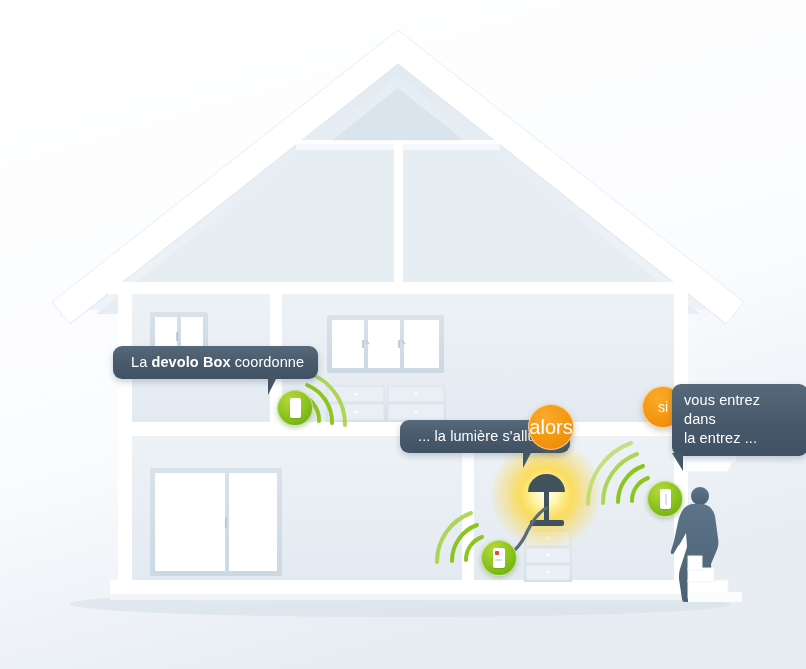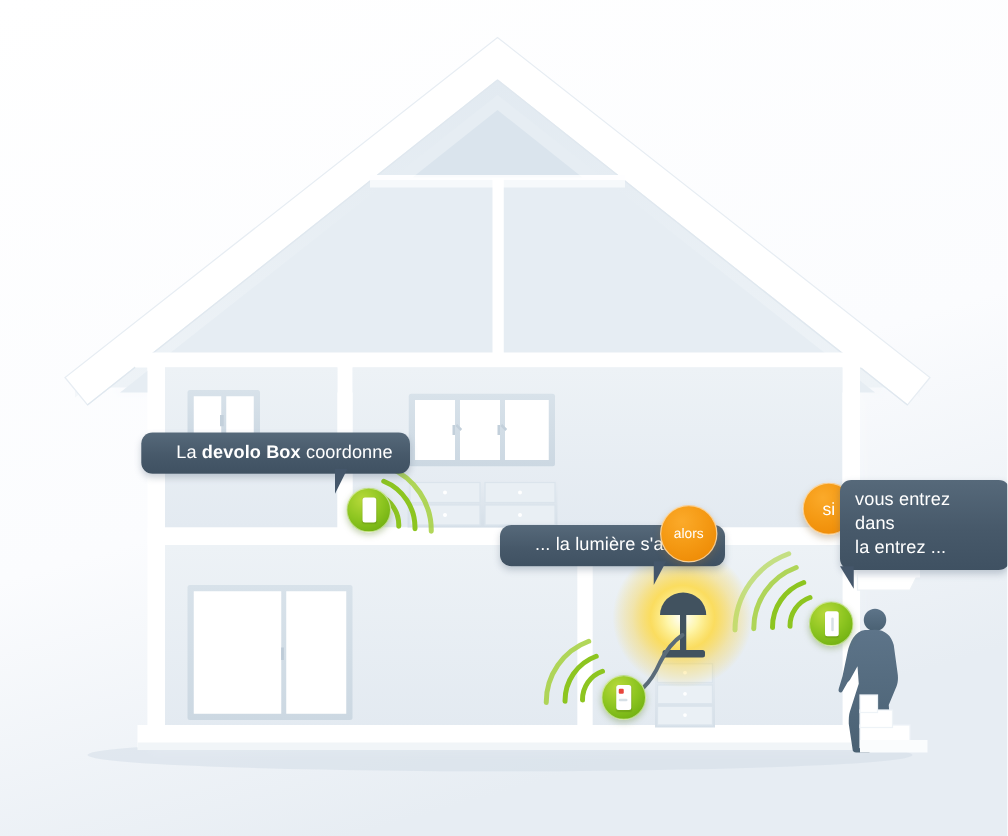--- a/index.html
+++ b/index.html
@@ -9,35 +9,35 @@
     background:#ffffff;
   }
   #stage{position:relative;width:806px;height:669px;overflow:hidden;
     background:linear-gradient(170deg,#ffffff 0%,#ffffff 55%,#f4f7fa 78%,#eaeff5 100%);}
   #art{position:absolute;left:0;top:0;}
   .bubble{
     position:absolute;
     background:linear-gradient(180deg,#56697a 0%,#47596a 55%,#3f5162 100%);
     color:#ffffff;
     border-radius:9px;
-    padding:7px 14px 8px 28px;
+    padding:7px 14px 8px 18px;
     font-size:14.5px;
     line-height:18px;
     white-space:nowrap;
     box-shadow:0 3px 6px rgba(90,110,130,.33);
     letter-spacing:.1px;
   }
   .bubble.multi{white-space:normal;text-align:left;}
   .bubble b{font-weight:bold;}
   .tail{position:absolute;width:0;height:0;}
   .badge{
     position:absolute;border-radius:50%;
     background:radial-gradient(circle at 38% 28%,#fbaa2a 0%,#f59a14 45%,#ec8500 100%);
     color:#fff;display:flex;align-items:center;justify-content:center;
-    font-size:11px;box-shadow:0 3px 6px rgba(140,110,60,.35);
+    font-size:20px;box-shadow:0 3px 6px rgba(140,110,60,.35);
     border:1px solid rgba(255,255,255,.55);
   }
   .gbadge{
     position:absolute;border-radius:50%;
     background:radial-gradient(circle at 36% 26%,#b7d93a 0%,#8dc520 48%,#64a70b 100%);
     box-shadow:0 2px 5px rgba(110,140,60,.40);
     border:1px solid rgba(255,255,255,.5);
   }
   .gbadge .dev{position:absolute;background:#ffffff;border-radius:2px;
     box-shadow:0 1px 1px rgba(0,0,0,.12);}

